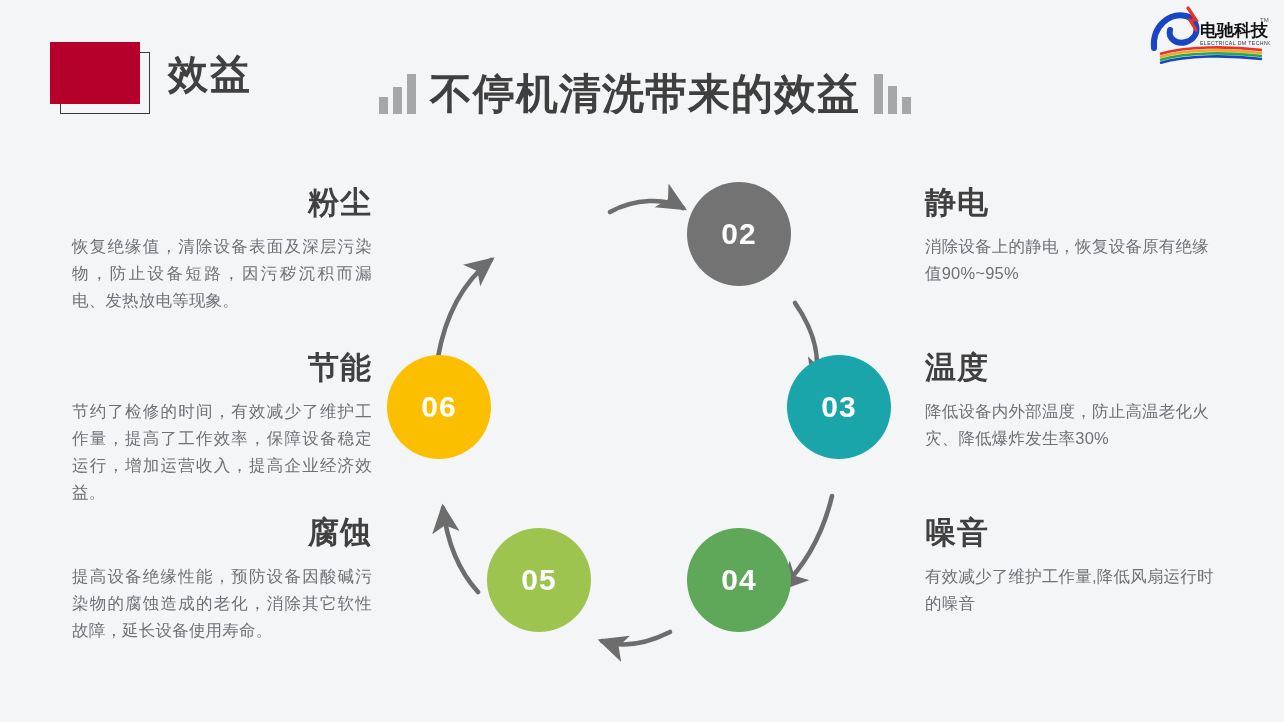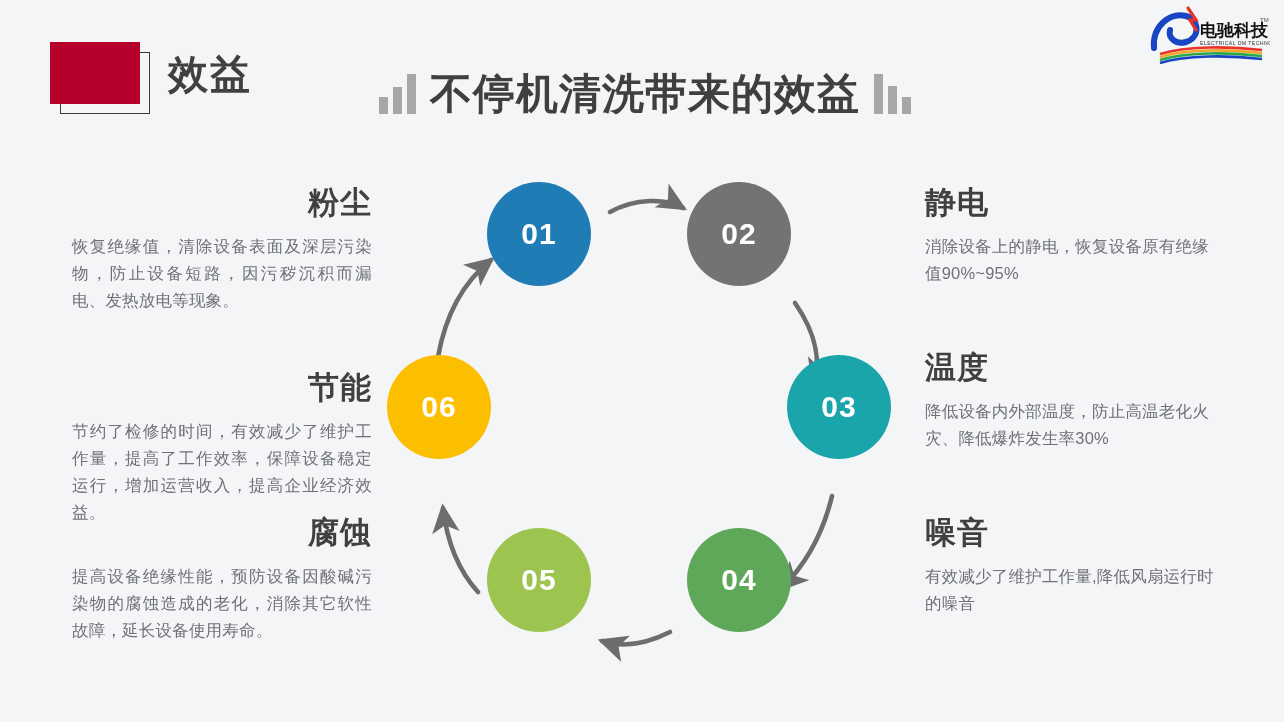--- a/index.html
+++ b/index.html
@@ -67,21 +67,21 @@
     font-size:31px; font-weight:700; color:#404040; margin-bottom:9px;
     letter-spacing:1px;
   }
   .block.left .head{ text-align:right; }
   .block .body{
     font-size:16.5px; line-height:27px; color:#6f7175; letter-spacing:.2px;
   }
   .block.left .body{ text-align:justify; }
 
   .b-dust{ left:72px;  top:182px; }
-  .b-energy{ left:72px; top:347px;margin-top:20px; }
+  .b-energy{ left:72px; top:347px; }
   .b-corr{ left:72px;  top:512px; }
   .b-static{ left:925px; top:182px; }
   .b-temp{ left:925px;  top:347px; }
   .b-noise{ left:925px; top:512px; }
 </style>
 </head>
 <body>
 
 <div id="slide">
 
@@ -129,23 +129,20 @@
       <g fill="none" stroke="#6d6d6d" stroke-width="4.6" stroke-linecap="round" marker-end="url(#ah)">
         <path d="M240 52 C265 38, 296 38, 313 48"></path>
         <path d="M425 143 C448 176, 450 204, 444 224"></path>
         <path d="M462 336 C452 378, 432 408, 412 428"></path>
         <path d="M300 472 C272 486, 250 487, 232 481"></path>
         <path d="M108 432 C88 410, 77 382, 73 348"></path>
         <path d="M68 197 C76 152, 96 120, 121 100"></path>
       </g>
     </svg>
 
-    <div class="node n1" style="background: rgb(31, 124, 180);">
-      <span>01</span>
-    </div>
     <div class="node n2" style="background: #737373;">
       <span>02</span>
     </div>
     <div class="node n3" style="background: rgb(26, 165, 171);">
       <span>03</span>
     </div>
     <div class="node n4" style="background: rgb(95, 168, 90);">
       <span>04</span>
     </div>
     <div class="node n5" style="background: rgb(156, 196, 78);">

